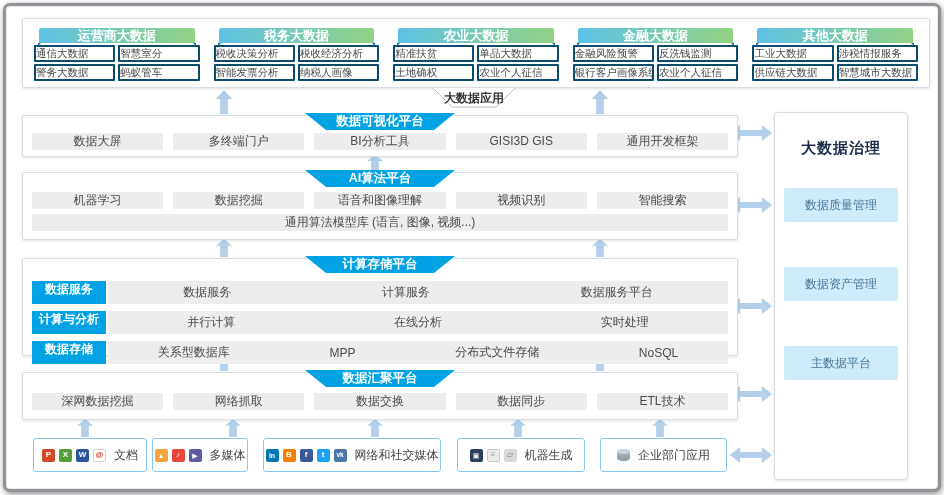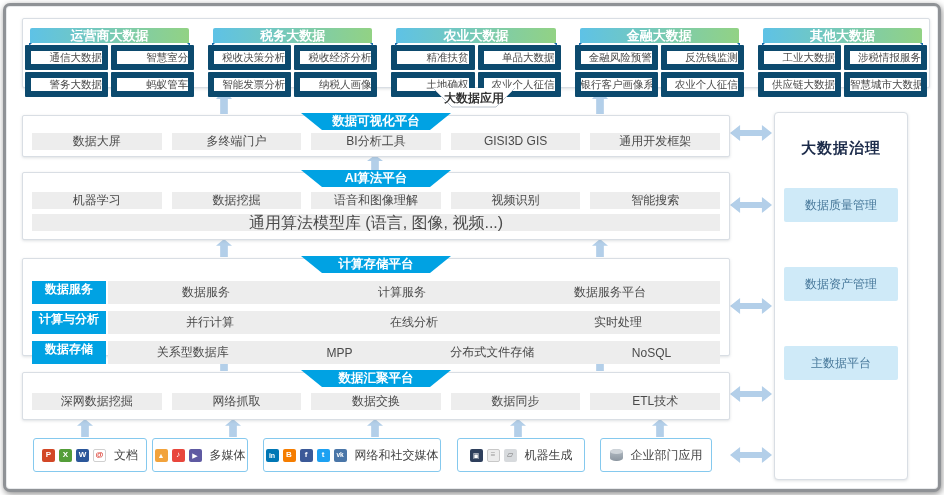--- a/index.html
+++ b/index.html
@@ -4,55 +4,55 @@
 <style>
   html,body{margin:0;padding:0;background:#fff;}
   body{font-family:"Liberation Sans","DejaVu Sans",sans-serif;}
   .stage{position:relative;width:944px;height:495px;overflow:hidden;}
   .frame{position:absolute;inset:3px;border:3px solid #8f9296;border-radius:7px;background:#fff;
          box-shadow:1px 2px 6px rgba(0,0,0,.45), inset 0 0 0 1px #e8eaec;}
 
   
   .top-box{position:absolute;left:22px;top:18px;width:908px;height:70px;background:#fff;
            border:1px solid #d9dee4;border-radius:2px;box-shadow:0 1px 3px rgba(120,130,140,.25);
-           display:flex;gap:14px;padding:9px 2px;box-sizing:border-box;z-index:2;}
+           display:flex;gap:14px;padding:9px 11px;box-sizing:border-box;z-index:2;}
   .app-block{flex:1;display:flex;flex-direction:column;min-width:0;}
   .app-header{position:relative;height:15px;line-height:15px;margin:0 5px;text-align:center;color:#fff;
               font-weight:bold;font-size:13px;background:linear-gradient(90deg,#5ec2e6,#92d284);
               border-radius:2px 2px 0 0;white-space:nowrap;}
   .app-header::before{content:"";position:absolute;left:-1px;bottom:-3px;width:0;height:0;
               border-top:3px solid #1467a8;border-right:3px solid transparent;}
   .app-header::after{content:"";position:absolute;right:-1px;bottom:-3px;width:0;height:0;
               border-top:3px solid #1467a8;border-left:3px solid transparent;}
   .app-cells{display:grid;grid-template-columns:1fr 1fr;gap:2px 3px;margin-top:2px;}
-  .app-cell{height:13px;line-height:13px;background:#fff;border:6px solid #0c4a6e;border-radius:1px;
-            text-align:right;font-size:10.5px;color:#4a4a4a;white-space:nowrap;overflow:hidden;}
+  .app-cell{height:13px;line-height:13px;background:#fff;border:2px solid #0c4a6e;border-radius:1px;
+            text-align:left;font-size:10.5px;color:#4a4a4a;white-space:nowrap;overflow:hidden;}
 
   
   .app-tab{position:absolute;left:432px;top:88px;width:84px;height:20px;z-index:3;}
   .app-tab span{position:absolute;left:0;right:0;top:2px;text-align:center;font-size:12px;font-weight:bold;color:#333;}
 
   
   .panel{position:absolute;left:22px;width:706px;background:#fff;border:1px solid #d9dee4;border-radius:2px;
-         box-shadow:0 1px 3px rgba(120,130,140,.25);z-index:2;}
+         box-shadow:0 1px 3px rgba(120,130,140,.25);z-index:2;padding-left:8px;}
   .viz{top:115px;height:40px;}
   .ai{top:172px;height:66px;}
   .comp{top:258px;height:96px;}
   .agg{top:372px;height:46px;}
   .banner{position:absolute;top:-3px;left:50%;transform:translateX(-50%);width:150px;height:17px;line-height:16px;
           text-align:center;color:#fff;font-size:12.5px;font-weight:bold;background:#00a2e3;
           clip-path:polygon(0 0,100% 0,86% 100%,14% 100%);}
   .pill-row{position:absolute;left:9px;right:9px;display:flex;gap:10px;}
   .viz .pill-row{top:17px;}
   .ai .pill-row{top:19px;}
   .agg .pill-row{top:20px;}
   .pill{flex:1;height:17px;line-height:17px;background:#ededed;text-align:center;font-size:12px;color:#4a4a4a;
         white-space:nowrap;overflow:hidden;}
   .full-pill{position:absolute;left:9px;right:9px;top:41px;height:17px;line-height:17px;background:#ededed;
-        text-align:center;font-size:16px;color:#4a4a4a;}
+        text-align:center;font-size:12px;color:#4a4a4a;}
   .comp-rows{position:absolute;left:9px;right:9px;top:22px;display:flex;flex-direction:column;gap:7px;}
   .comp-row{display:flex;height:23px;}
   .comp-label{width:74px;background:#00a2e3;color:#fff;font-weight:bold;font-size:12px;text-align:center;line-height:17px;}
   .comp-items{flex:1;background:#ededed;margin-left:2px;display:flex;align-items:center;justify-content:space-around;
               font-size:12px;color:#4a4a4a;}
 
   
   .arr-up{position:absolute;width:16px;background:#b3cfe9;z-index:1;
           clip-path:polygon(50% 0,100% 38%,74% 38%,74% 100%,26% 100%,26% 38%,0 38%);}
   .arr-h{position:absolute;width:42px;height:16px;background:#b3cfe9;z-index:1;
@@ -267,21 +267,21 @@
     <span class="ic ic-tw">t</span>
     <span class="ic ic-vk">vk</span>
     <span class="src-label">网络和社交媒体</span>
   </div>
   <div class="src" style="left:457px;width:128px;">
     <span class="ic ic-term">▣</span>
     <span class="ic ic-log">≡</span>
     <span class="ic ic-dev">▱</span>
     <span class="src-label">机器生成</span>
   </div>
-  <div class="src" style="left:600px;width:112px;justify-content:center;">
+  <div class="src" style="left:600px;width:127px;justify-content:center;">
     <span class="ic-db"></span>
     <span class="src-label">企业部门应用</span>
   </div>
 
   <aside class="gov">
     <div class="gov-title">大数据治理</div>
     <div class="gov-items">
 
     <div>数据质量管理</div>
         <div>数据资产管理</div>

